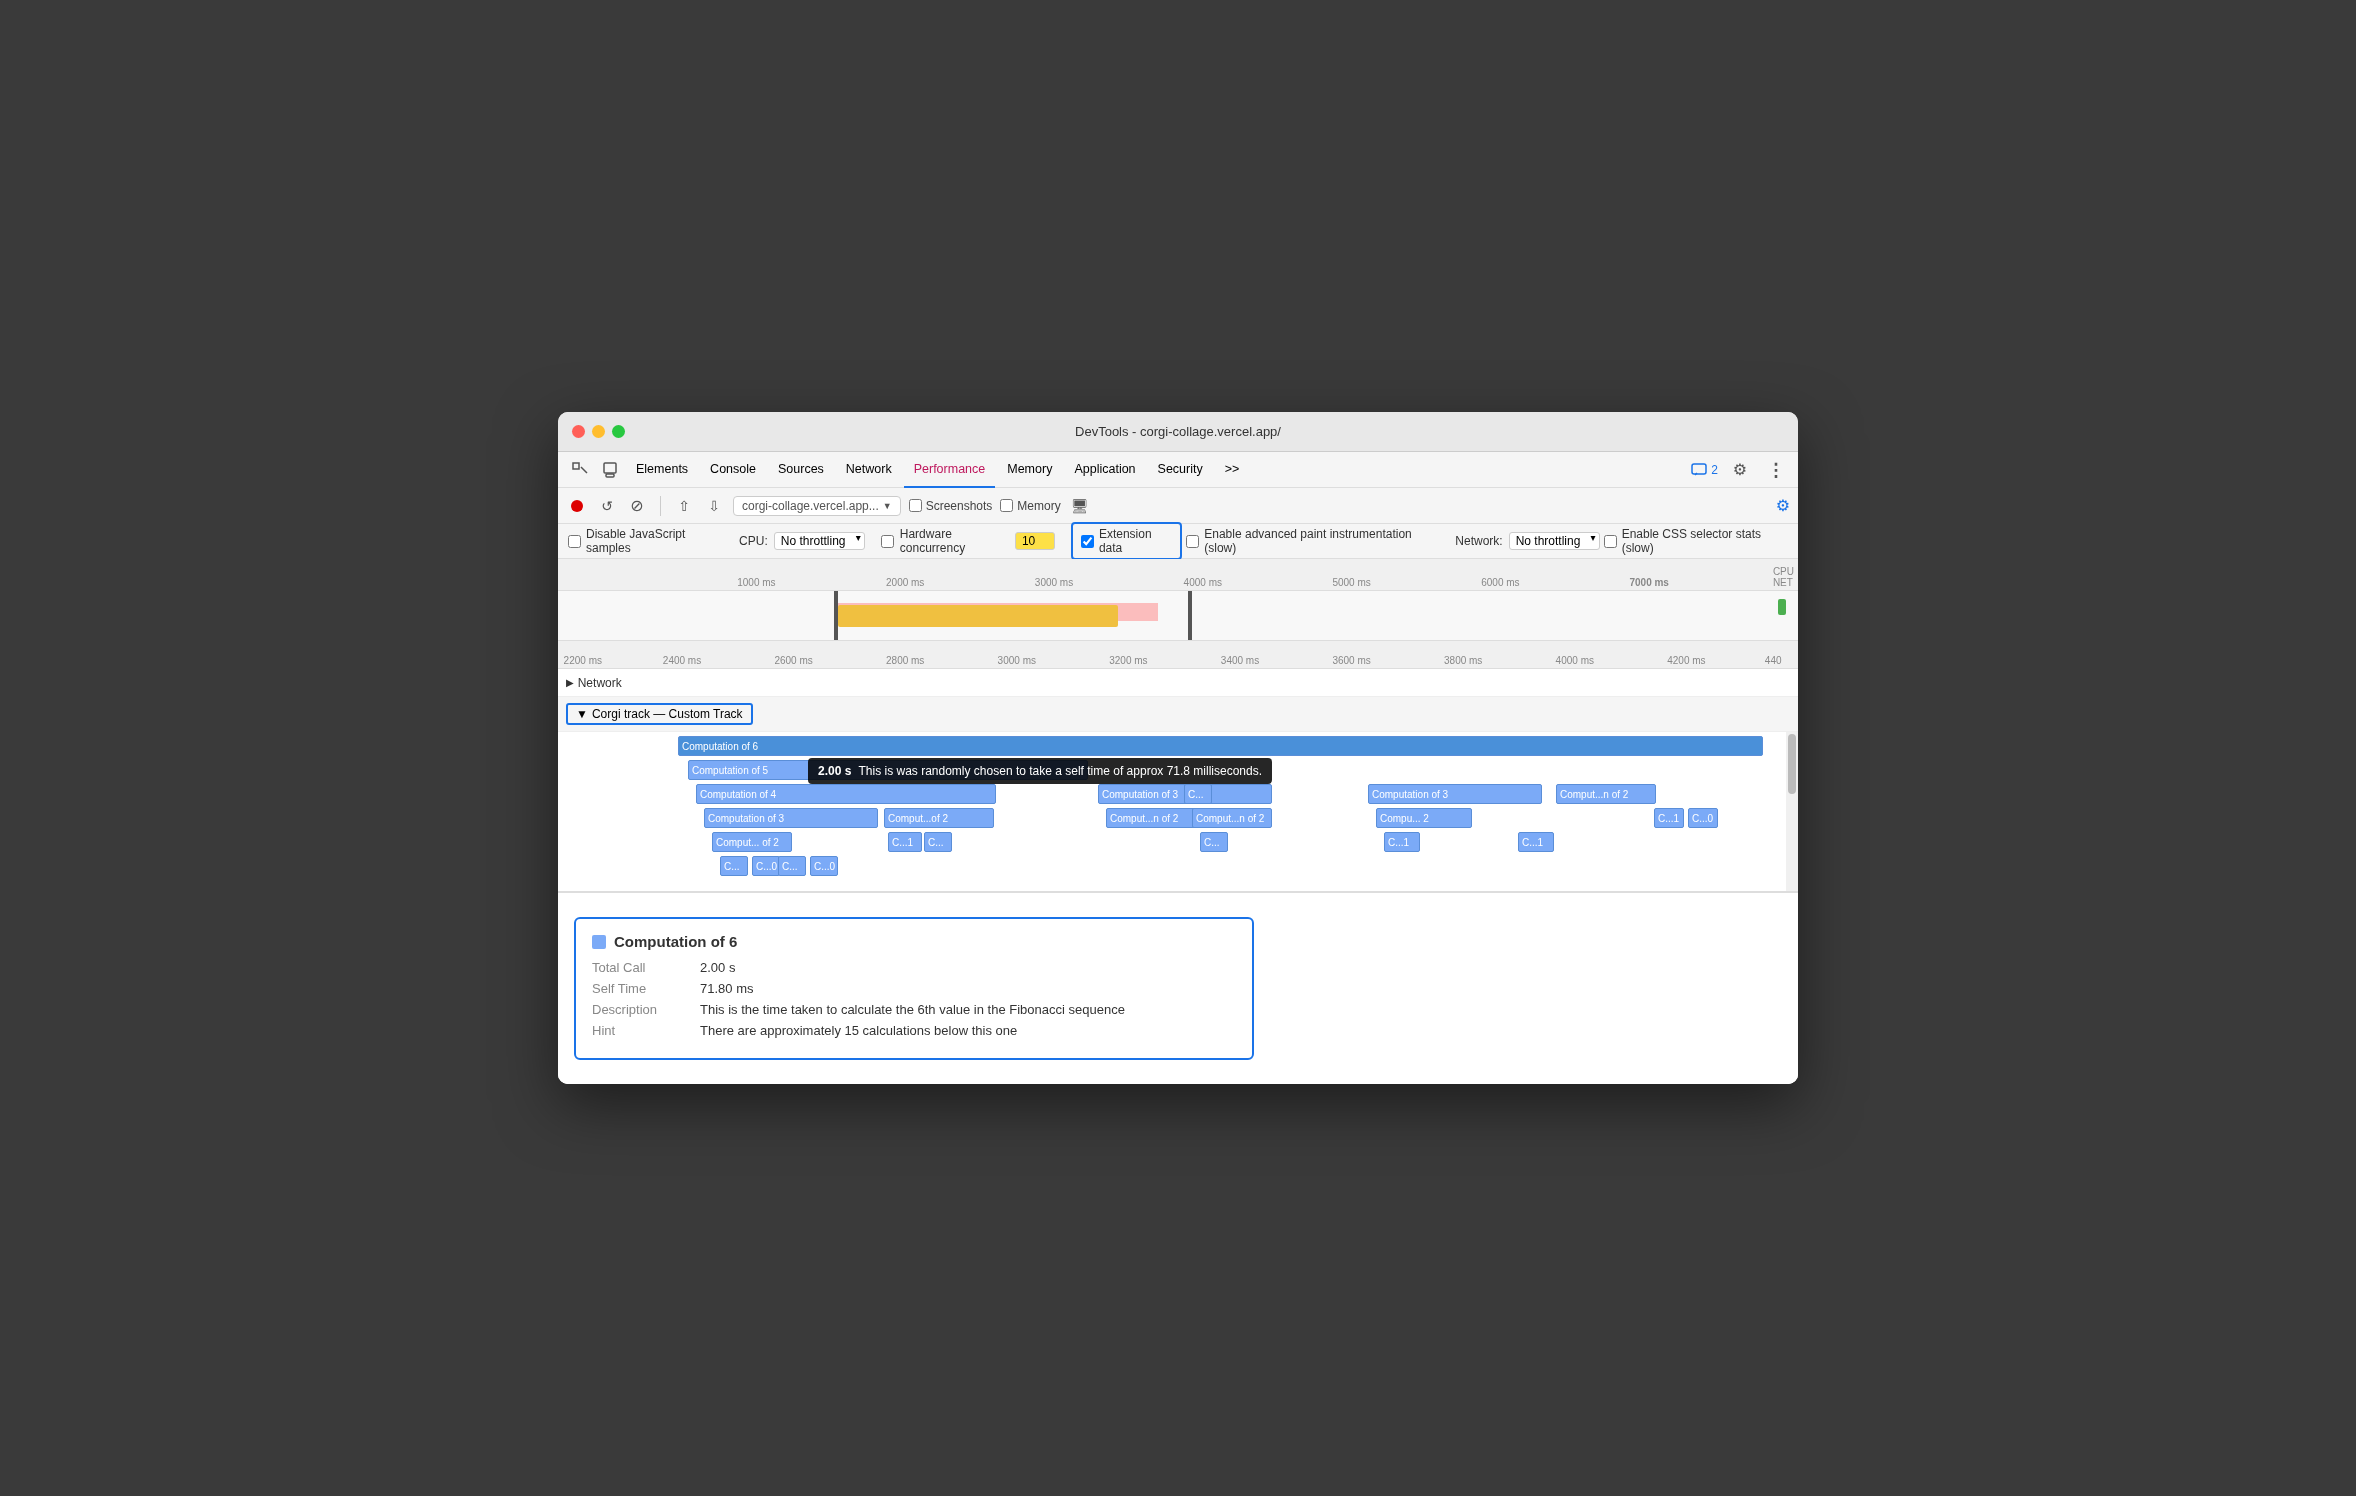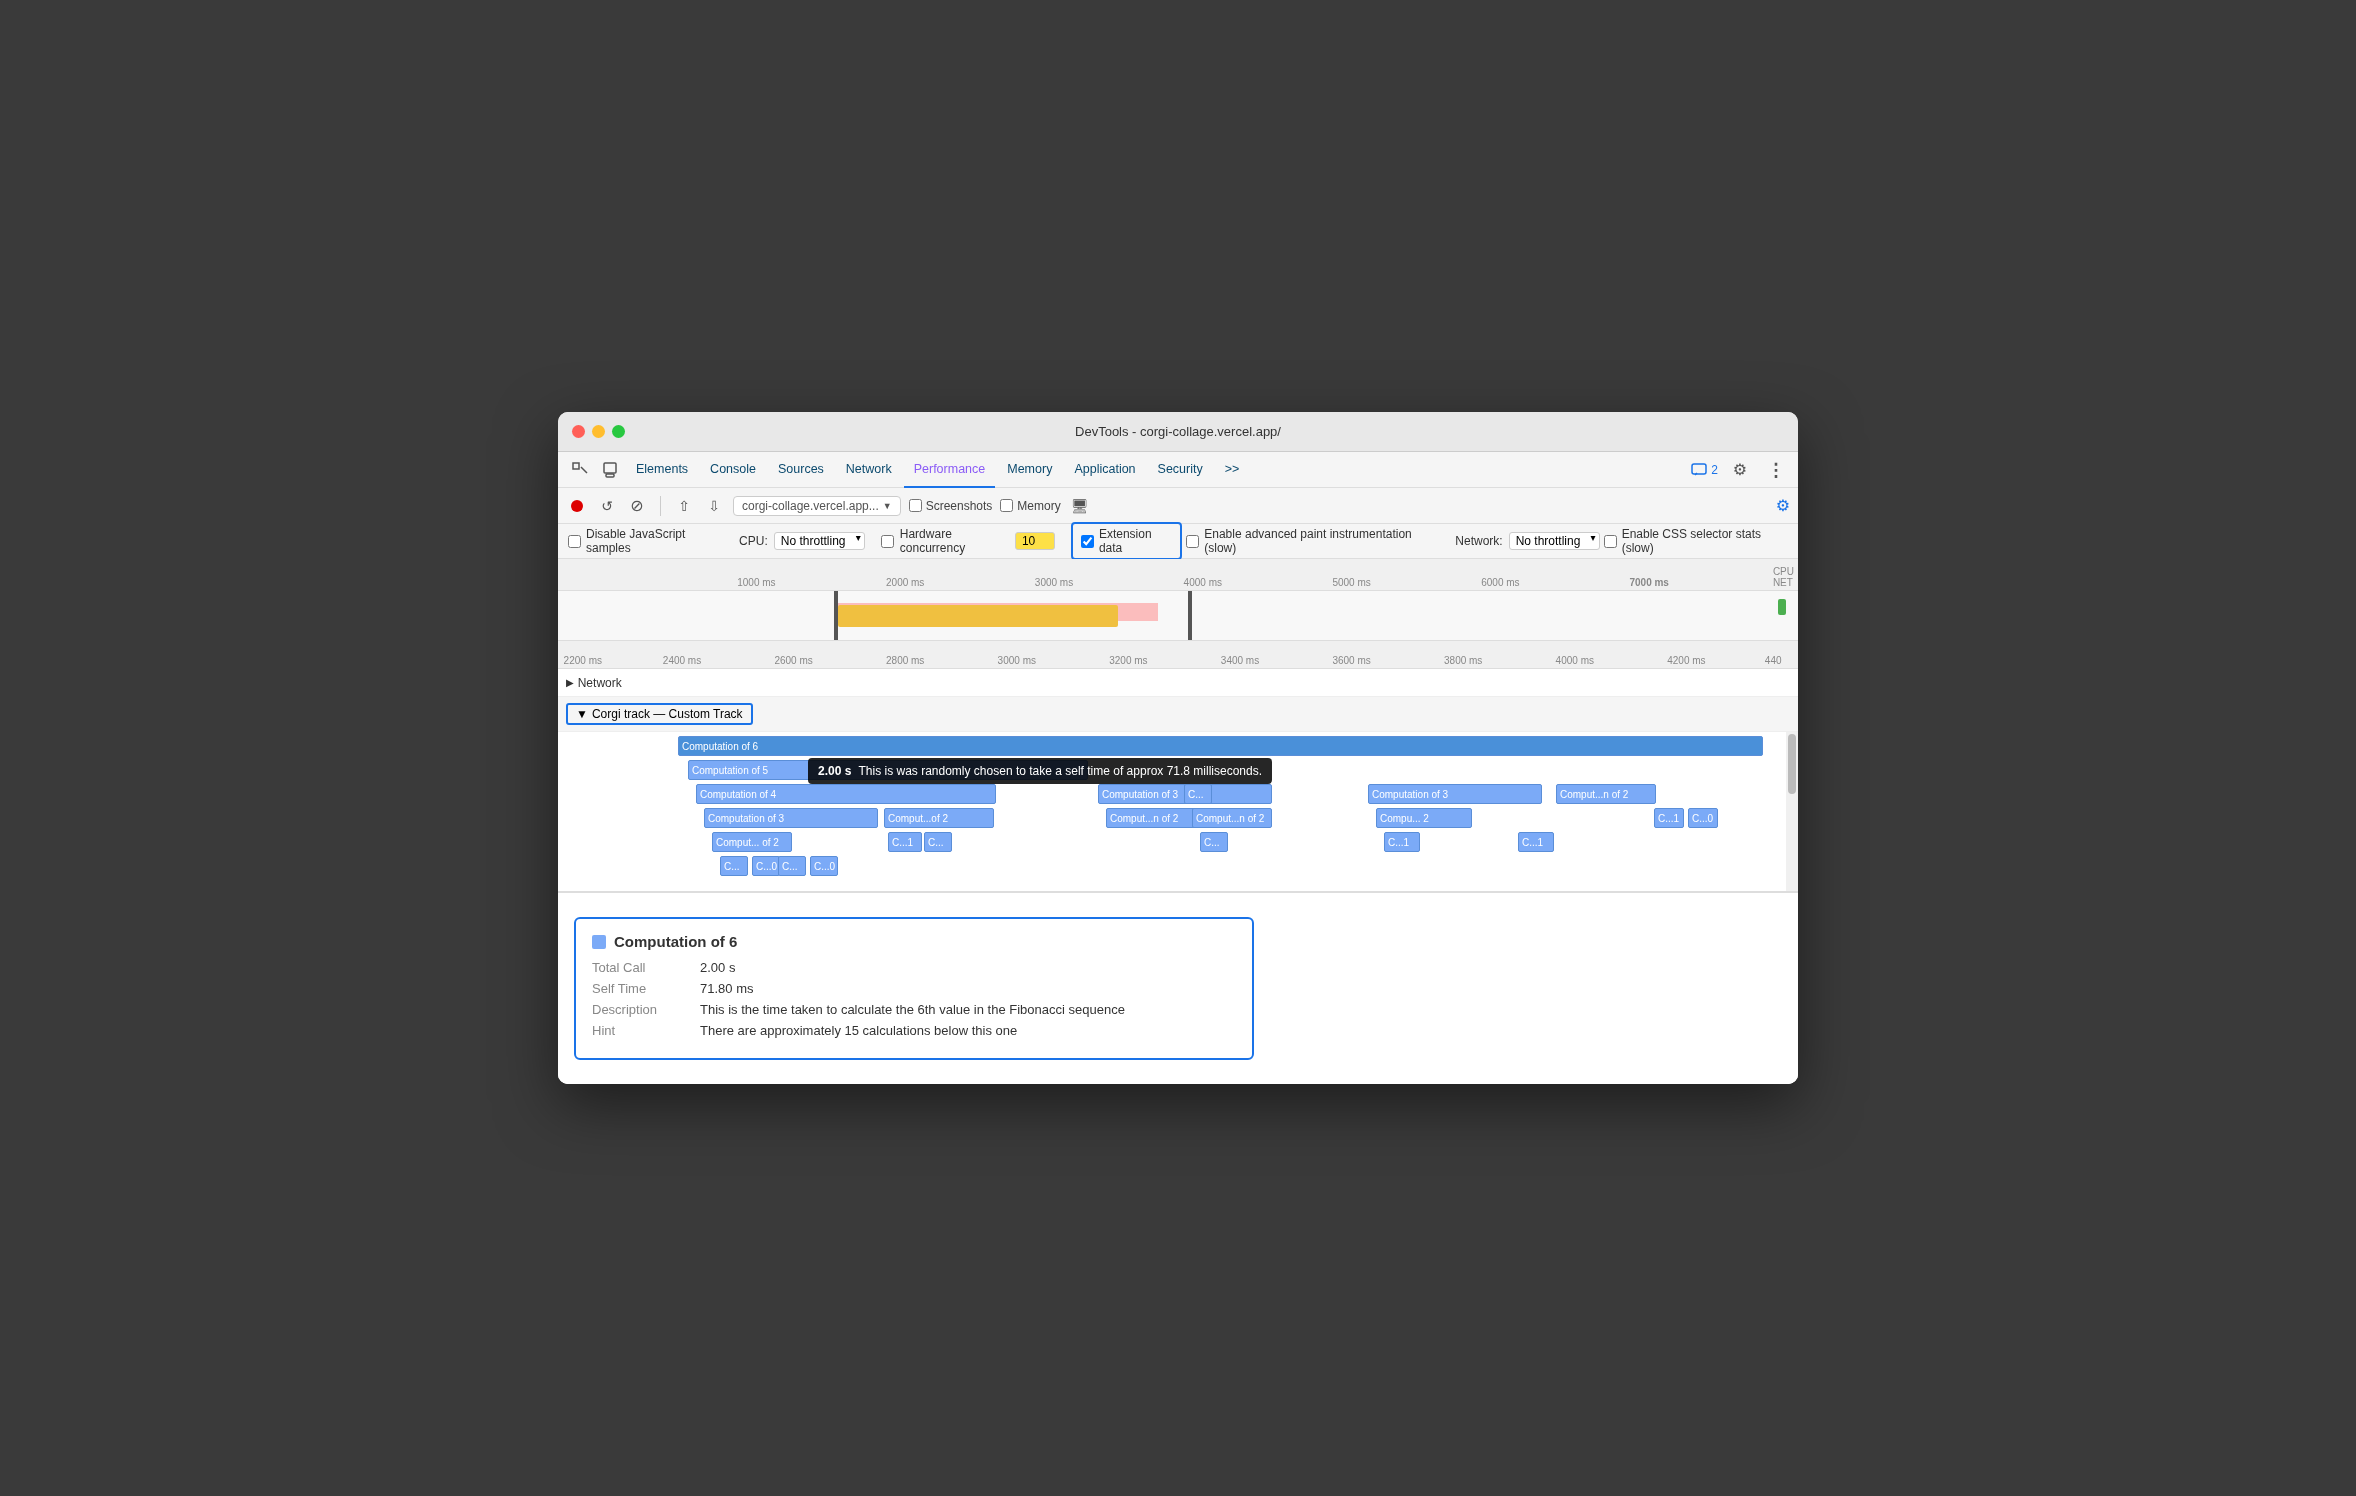--- a/index.html
+++ b/index.html
@@ -48,28 +48,28 @@
       display: flex;
       align-items: center;
       padding: 0 8px;
       height: 36px;
       gap: 2px;
     }
     .tab-icon { width: 28px; height: 28px; display: flex; align-items: center; justify-content: center; cursor: pointer; }
     .tab-btn {
       padding: 4px 10px;
       font-size: 12.5px;
-      color: #0c4a6e;
+      color: #000000;
       cursor: pointer;
       border-bottom: 2px solid transparent;
       height: 36px;
       display: flex;
       align-items: center;
     }
-    .tab-btn.active { color: #8b5cf6; border-bottom: 2px solid #1a73e8; }
+    .tab-btn.active { color: #be185d; border-bottom: 2px solid #1a73e8; }
     .tab-spacer { flex: 1; }
     .tab-right { display: flex; align-items: center; gap: 8px; margin-left: auto; }
     .icon-btn { width: 28px; height: 28px; display: flex; align-items: center; justify-content: center; cursor: pointer; color: #555; }
     .badge-btn { display: flex; align-items: center; gap: 4px; font-size: 12px; color: #555; cursor: pointer; }
     
     .toolbar2 {
       background: #f5f5f5;
       border-bottom: 1px solid #ddd;
       display: flex;
       align-items: center;

